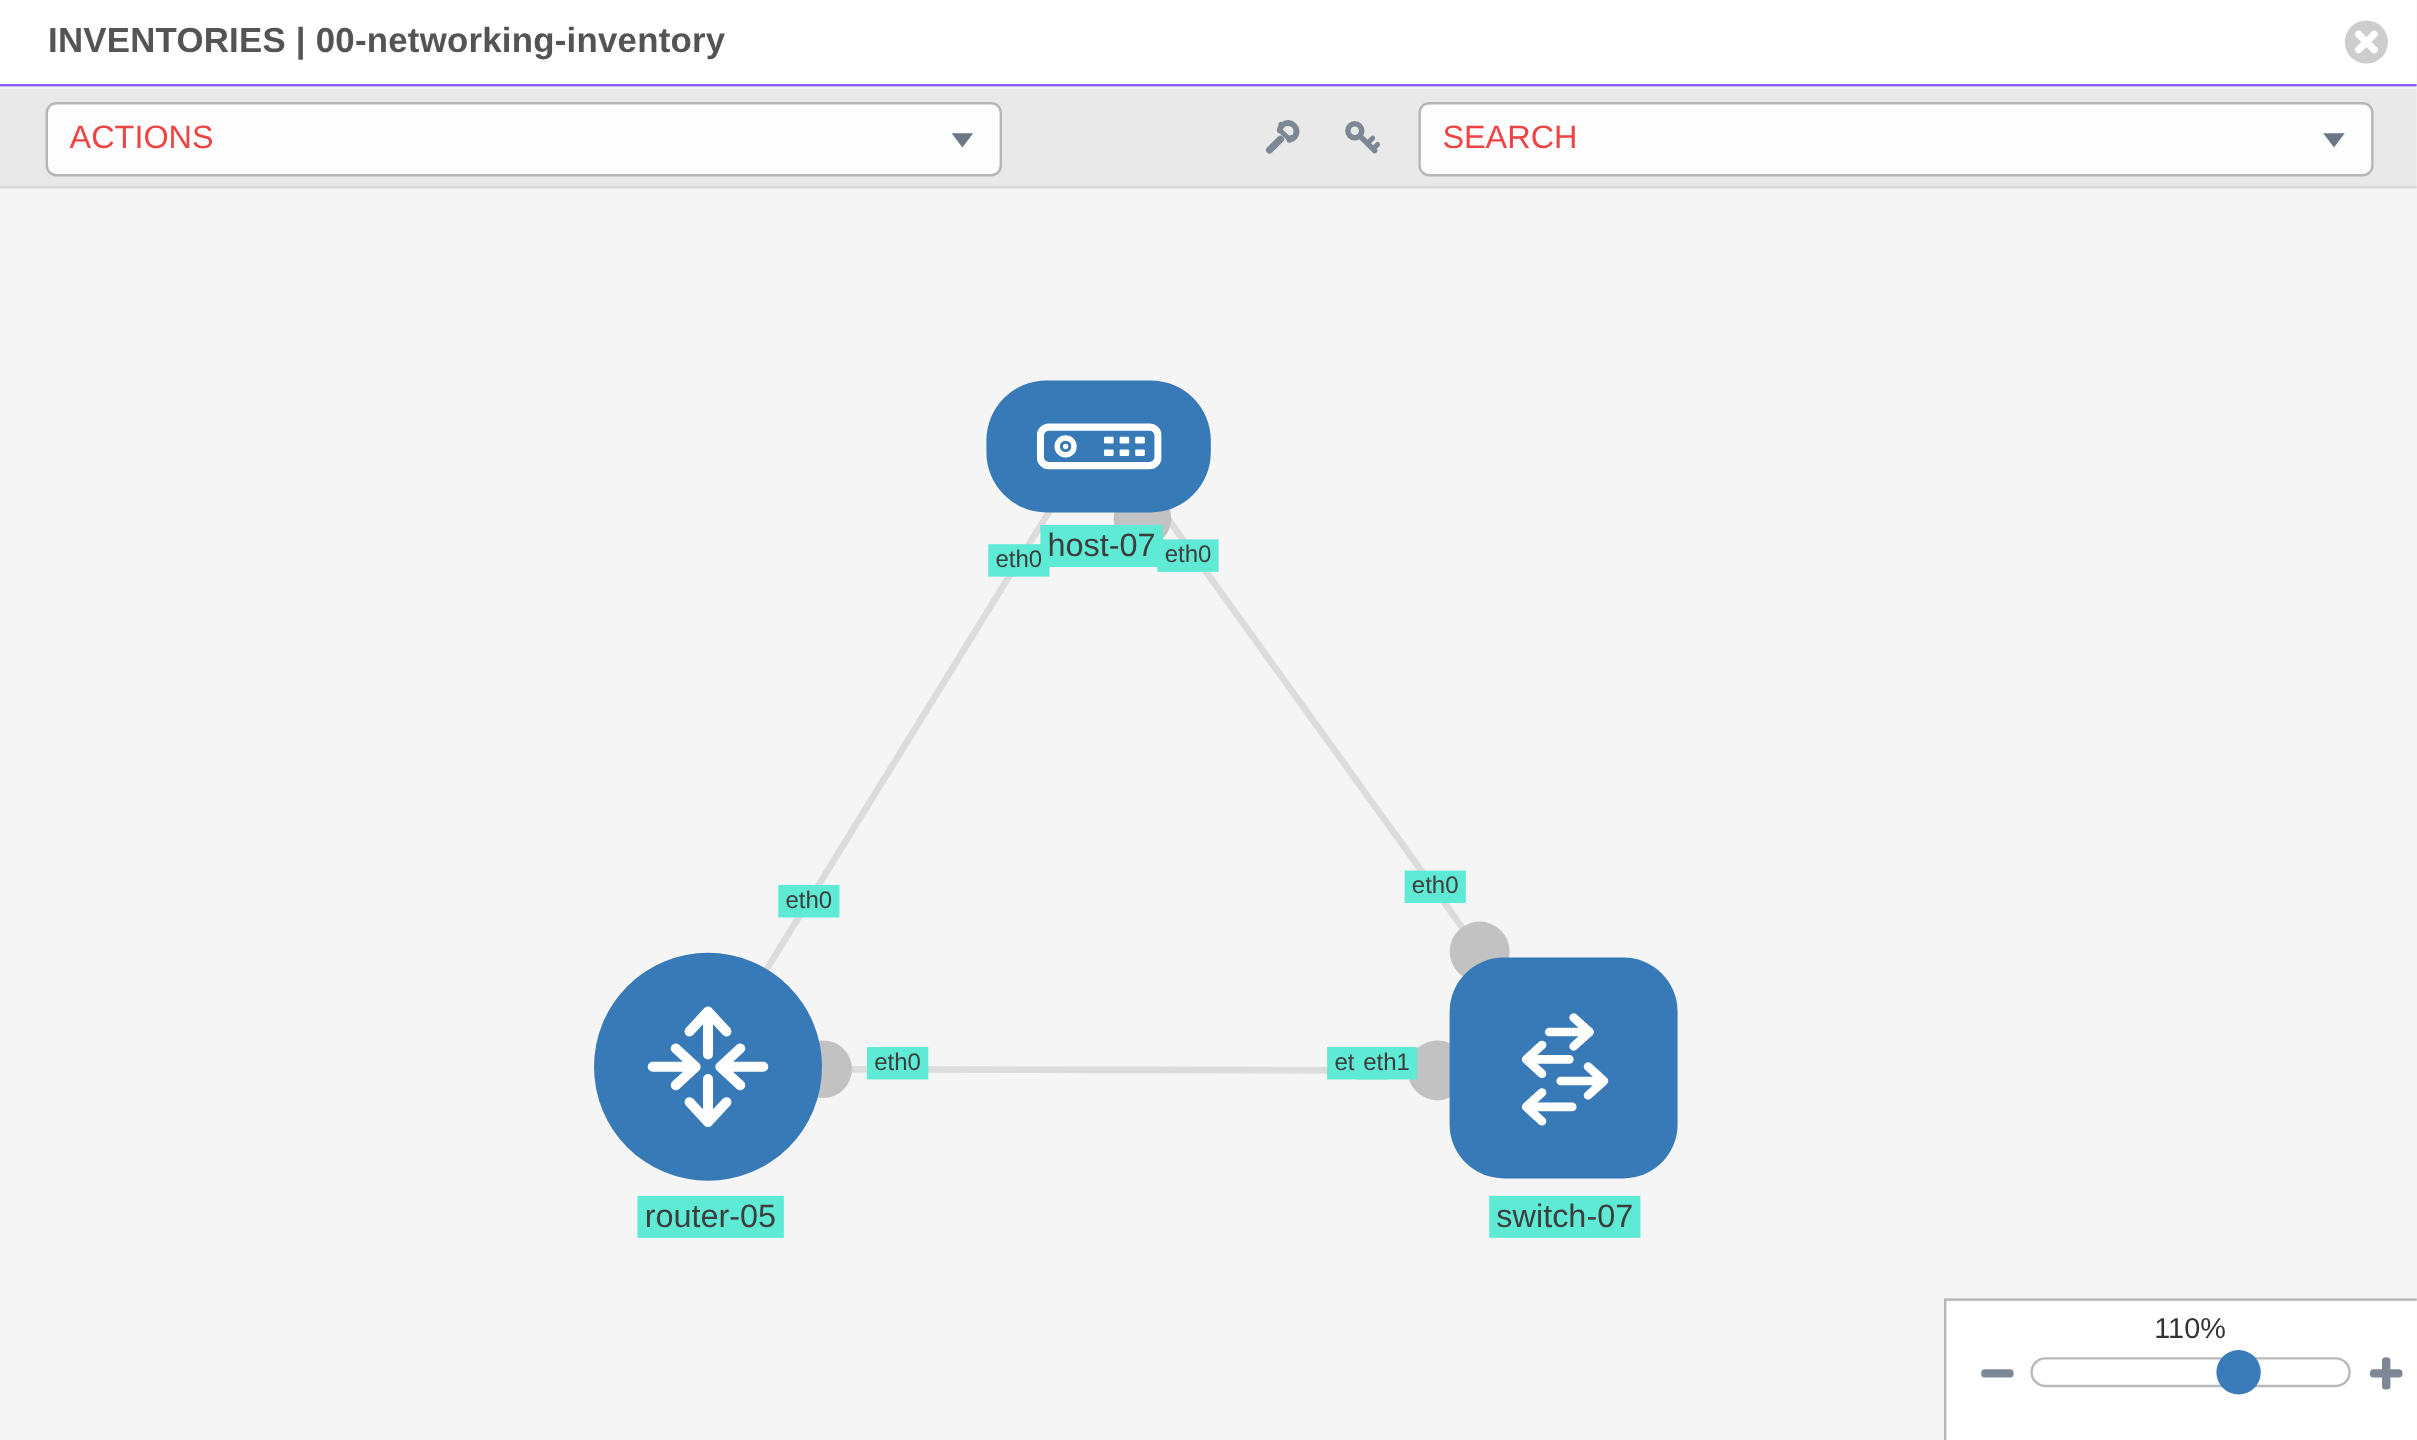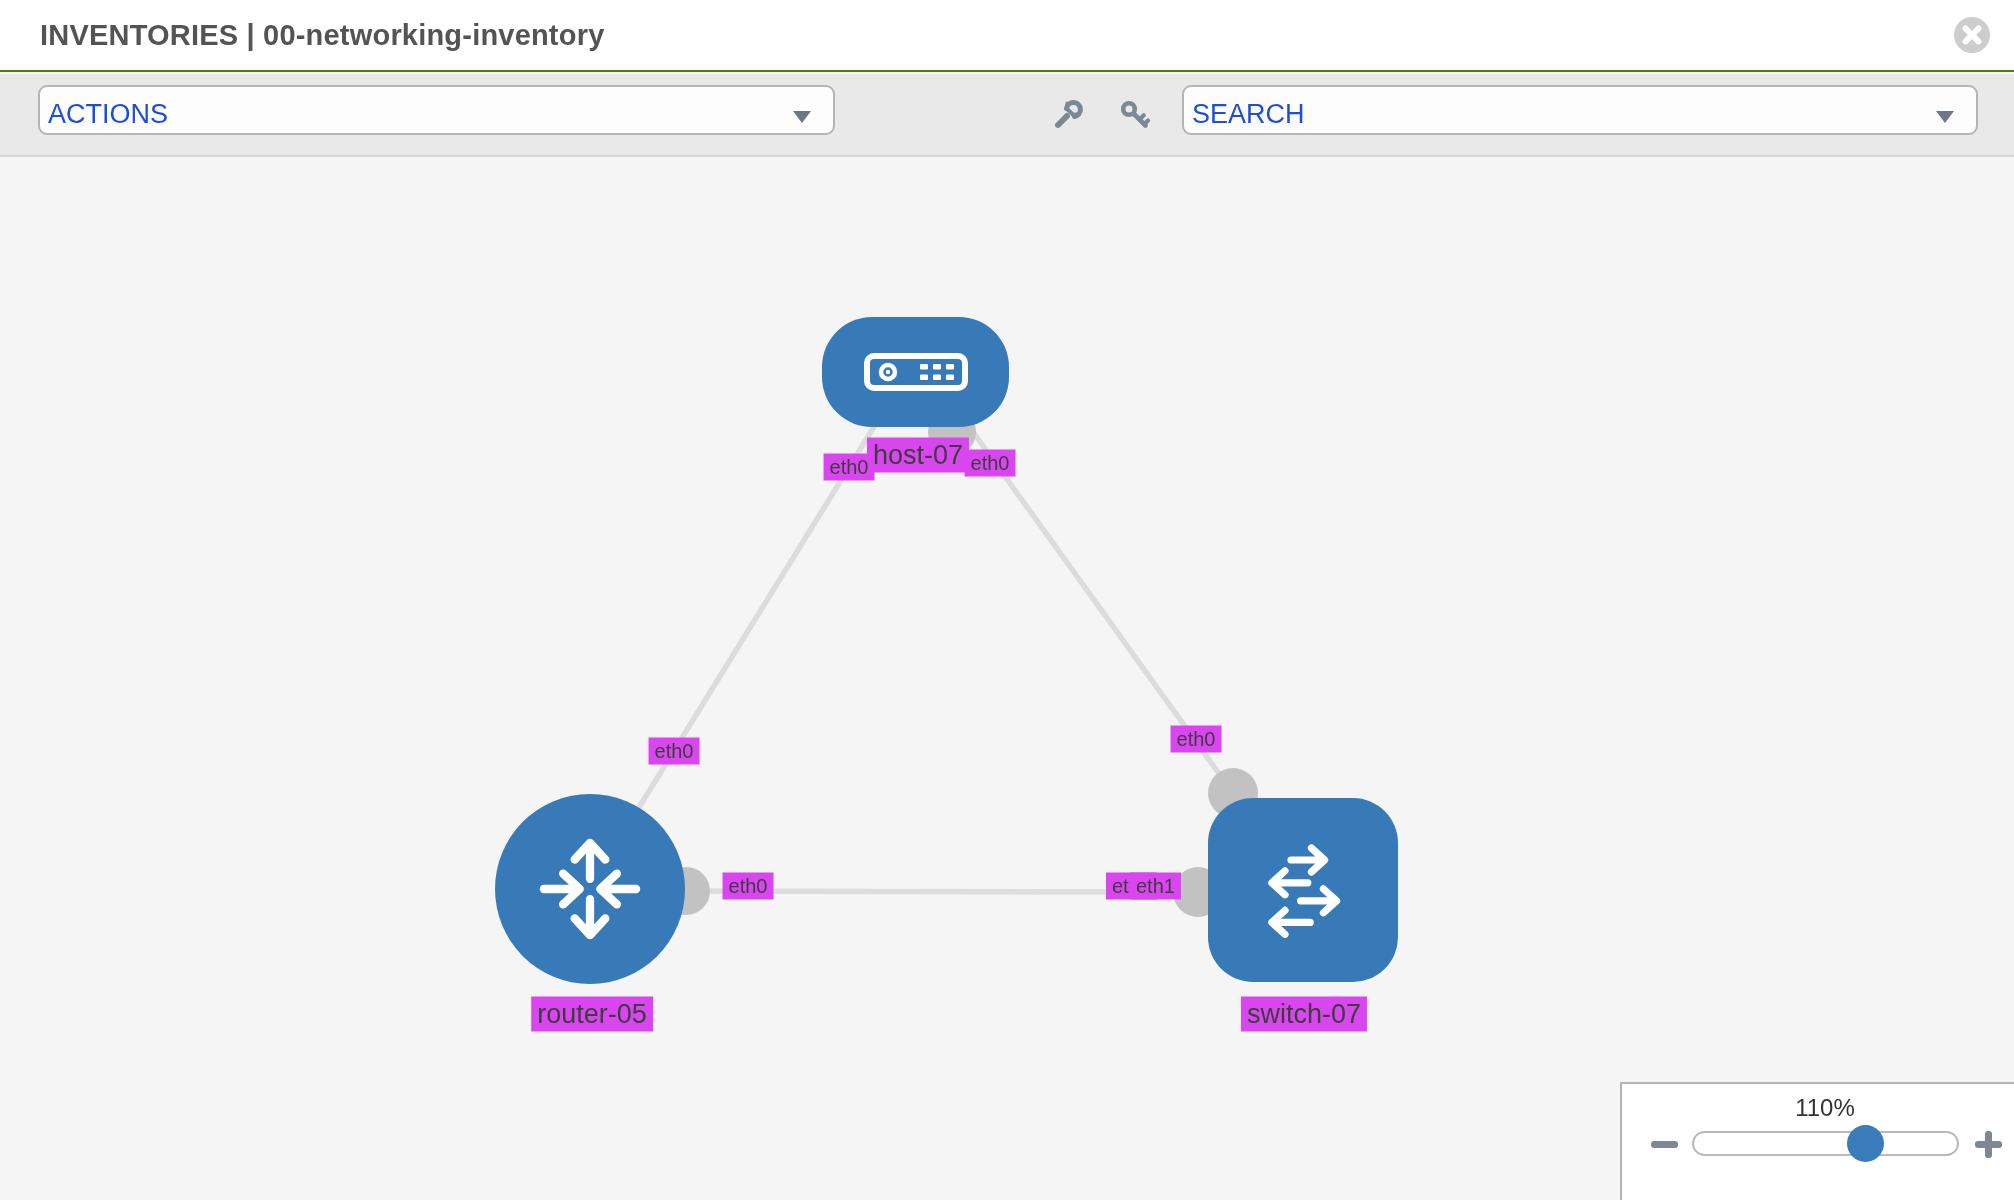--- a/index.html
+++ b/index.html
@@ -2,54 +2,54 @@
 <html><head>
 <meta charset="utf-8">
 <style>
   * { margin:0; padding:0; box-sizing:border-box; }
   html,body { width:2014px; height:1200px; overflow:hidden; background:#f5f5f5;
               font-family:"Liberation Sans", sans-serif; }
   .page { position:relative; width:2014px; height:1200px; }
 
   
   .header { position:absolute; top:0; left:0; width:2014px; height:72px;
-            background:#ffffff; border-bottom:2px solid #4d7c0f; z-index:30;padding-left:40px; }
+            background:#ffffff; border-bottom:2px solid #8b5cf6; z-index:30;padding-left:40px; }
   .title { position:absolute; left:40px; top:50%; transform:translateY(-50%);
            font-size:29px; font-weight:bold; color:#545454; letter-spacing:.2px; }
   .close-btn { position:absolute; left:1954px; top:17px; width:36px; height:36px;
                border-radius:50%; background:#cdcdcd; cursor:pointer; }
   .close-btn svg { position:absolute; left:0; top:0; }
 
   
   .toolbar { position:absolute; top:74px; left:0; width:2014px; height:83px;
              background:#e9e9e9; border-bottom:2px solid #d8d8d8; z-index:29; }
-  .select { position:absolute; top:11px; height:50px; background:#fdfdfd;
+  .select { position:absolute; top:11px; height:62px; background:#fdfdfd;
             border:2px solid #b5b5b5; border-radius:9px; font-size:27px;
-            color:#1d4ed8; line-height:54px; padding-left:8px; cursor:pointer; }
+            color:#ef4444; line-height:54px; padding-left:18px; cursor:pointer; }
   .select-actions { left:38px;  width:797px; }
   .select-search  { left:1182px; width:796px; }
   .caret { position:absolute; right:22px; top:24px; width:0; height:0;
            border-left:9px solid transparent; border-right:9px solid transparent;
            border-top:12px solid #6d7886; }
   .tool { position:absolute; top:24px; cursor:pointer; }
   .tool-wrench { left:1050px; }
   .tool-key    { left:1118px; }
 
   
   .canvas { position:absolute; top:157px; left:0; width:2014px; height:1043px;
             background:#f5f5f5; }
   .edges { position:absolute; left:0; top:0; }
 
   .node { position:absolute; background:#377ab7; display:flex;
           align-items:center; justify-content:center; cursor:grab; }
   .node-host   { left:822px;  top:160px; width:187px; height:110px; border-radius:50px; }
   .node-router { left:495px;  top:637px; width:190px; height:190px; border-radius:50%; }
   .node-switch { left:1208px; top:641px; width:190px; height:184px; border-radius:45px; }
 
-  .glabel { position:absolute; background:#d946ef; color:#3d3d3d; white-space:nowrap;
+  .glabel { position:absolute; background:#5eead4; color:#3d3d3d; white-space:nowrap;
             padding:2px 6px; transform:translate(-50%,-50%); }
   .nodelabel { font-size:27px; }
   .ethlabel  { font-size:20px; }
   .lbl-host   { left:918px;  top:298px; }
   .lbl-router { left:592px;  top:857px; }
   .lbl-switch { left:1304px; top:857px; }
   .eth-host-left   { left:849px;  top:310px; }
   .eth-host-right  { left:990px;  top:306px; }
   .eth-router-top  { left:674px;  top:594px; }
   .eth-switch-top  { left:1196px; top:582px; }

